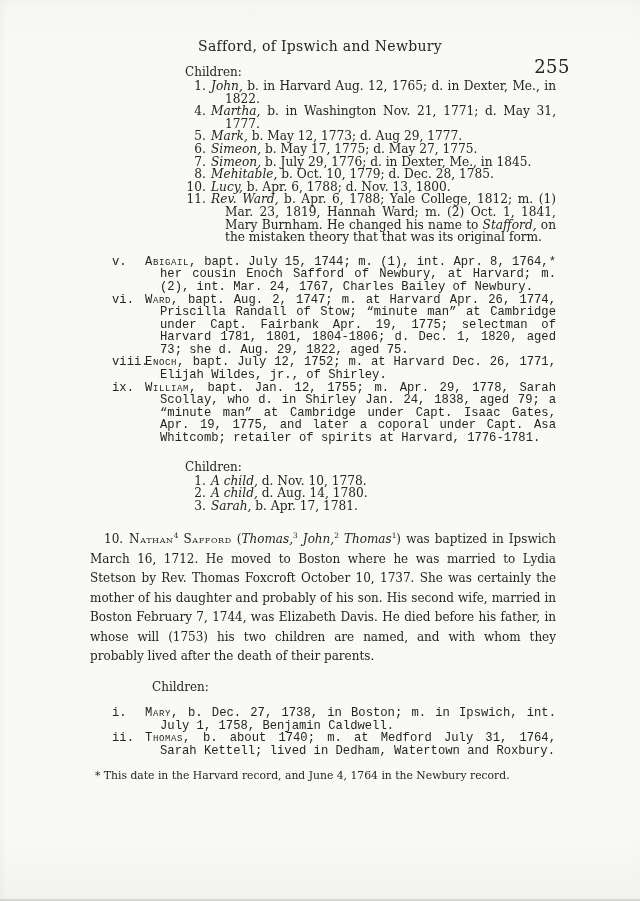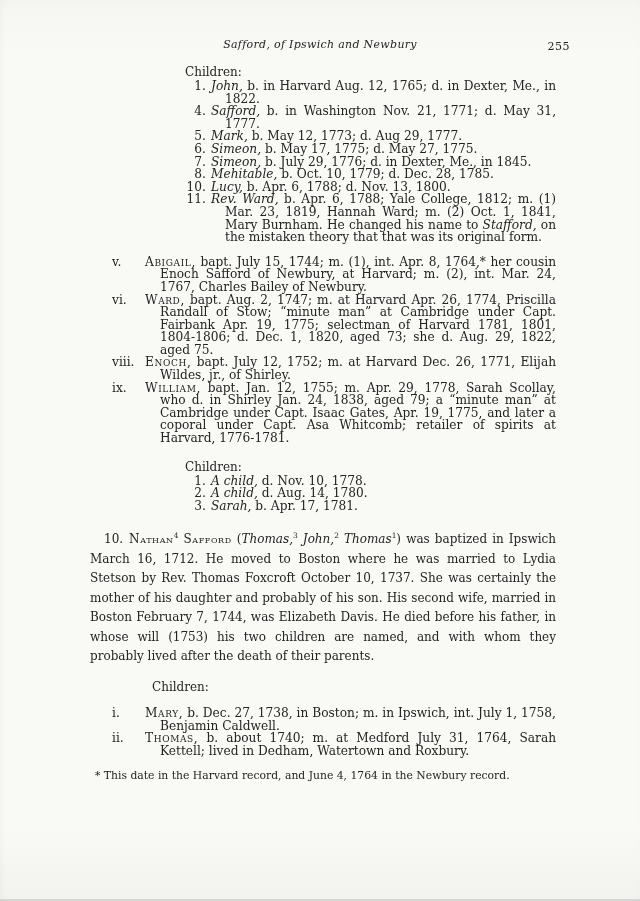--- a/index.html
+++ b/index.html
@@ -7,34 +7,34 @@
     position:relative;
     width:640px; height:901px;
     margin:0 auto;
     background:linear-gradient(180deg,#f5f5f2 0%, #f9f9f6 6%, #f9f9f6 92%, #f2f2ef 100%);
     font-family:"DejaVu Serif","Liberation Serif",serif;
     color:#242424;
     overflow:hidden;
     box-shadow:inset 0 -2px 0 rgba(0,0,0,0.10), inset 2px 0 6px rgba(0,0,0,0.03);
   }
   .header { position:relative; padding-top:38px; height:18px; }
-  .title  { text-align:center; font-style:italic; font-size:11px; letter-spacing:0.3px; }
-  .pageno { position:absolute; top:40px; right:70px; font-size:11px; letter-spacing:0.5px; }
+  .title  { text-align:center; font-size:14px; letter-spacing:0.3px; }
+  .pageno { position:absolute; top:56px; right:70px; font-size:18px; letter-spacing:0.5px; }
 
   .children-heading { font-size:12px; line-height:16px; }
   .h-ind-a { margin:8px 0 0 185px; }
   .h-ind-b { margin:14px 0 0 185px; }
   .h-ind-c { margin:12px 0 0 152px; }
 
   .num-list   { margin:0 0 0 184px; width:372px; font-size:12.2px; line-height:12.6px; text-align:justify; }
   .num-item   { padding-left:41px; text-indent:-41px; }
   .num        { display:inline-block; width:22px; text-align:right; margin-right:5px; text-indent:0; }
 
   .roman-list { margin:12px 0 0 112px; width:444px; font-size:12.2px; line-height:12.6px; text-align:justify; }
-  .roman-item { padding-left:48px; text-indent:-48px; }
+  .roman-item { padding-left:48px; text-indent:-48px;font-family:Liberation Mono, monospace; }
   .rnum       { display:inline-block; width:33px; text-align:left; text-indent:0; }
 
   .para {
     margin:18px 0 0 90px; width:466px;
     font-size:12px; line-height:19.5px;
     text-align:justify; text-indent:14px;
   }
 
   .footnote { margin:12px 0 0 95px; width:460px; font-size:10.8px; line-height:13px; }
 
@@ -54,21 +54,21 @@
   </header>
 
   <div class="children-heading h-ind-a">Children:</div>
 
   <div class="num-list">
 
       <div class="num-item"><span class="num">1.</span><span class="item-text"><span class="s-i">John,</span><span class="s-n"> b. in Harvard Aug. 12, 1765; d. in Dexter, Me., in 1822.</span></span></div>
 
 
 
-      <div class="num-item"><span class="num">4.</span><span class="item-text"><span class="s-i">Safford,</span><span class="s-n"> b. in Washington Nov. 21, 1771; d. May 31, 1777.</span></span></div>
+      <div class="num-item"><span class="num">4.</span><span class="item-text"><span class="s-i">Martha,</span><span class="s-n"> b. in Washington Nov. 21, 1771; d. May 31, 1777.</span></span></div>
 
       <div class="num-item"><span class="num">5.</span><span class="item-text"><span class="s-i">Mark,</span><span class="s-n"> b. May 12, 1773; d. Aug 29, 1777.</span></span></div>
 
       <div class="num-item"><span class="num">6.</span><span class="item-text"><span class="s-i">Simeon,</span><span class="s-n"> b. May 17, 1775; d. May 27, 1775.</span></span></div>
 
       <div class="num-item"><span class="num">7.</span><span class="item-text"><span class="s-i">Simeon,</span><span class="s-n"> b. July 29, 1776; d. in Dexter, Me., in 1845.</span></span></div>
 
       <div class="num-item"><span class="num">8.</span><span class="item-text"><span class="s-i">Mehitable,</span><span class="s-n"> b. Oct. 10, 1779; d. Dec. 28, 1785.</span></span></div>
 
 

